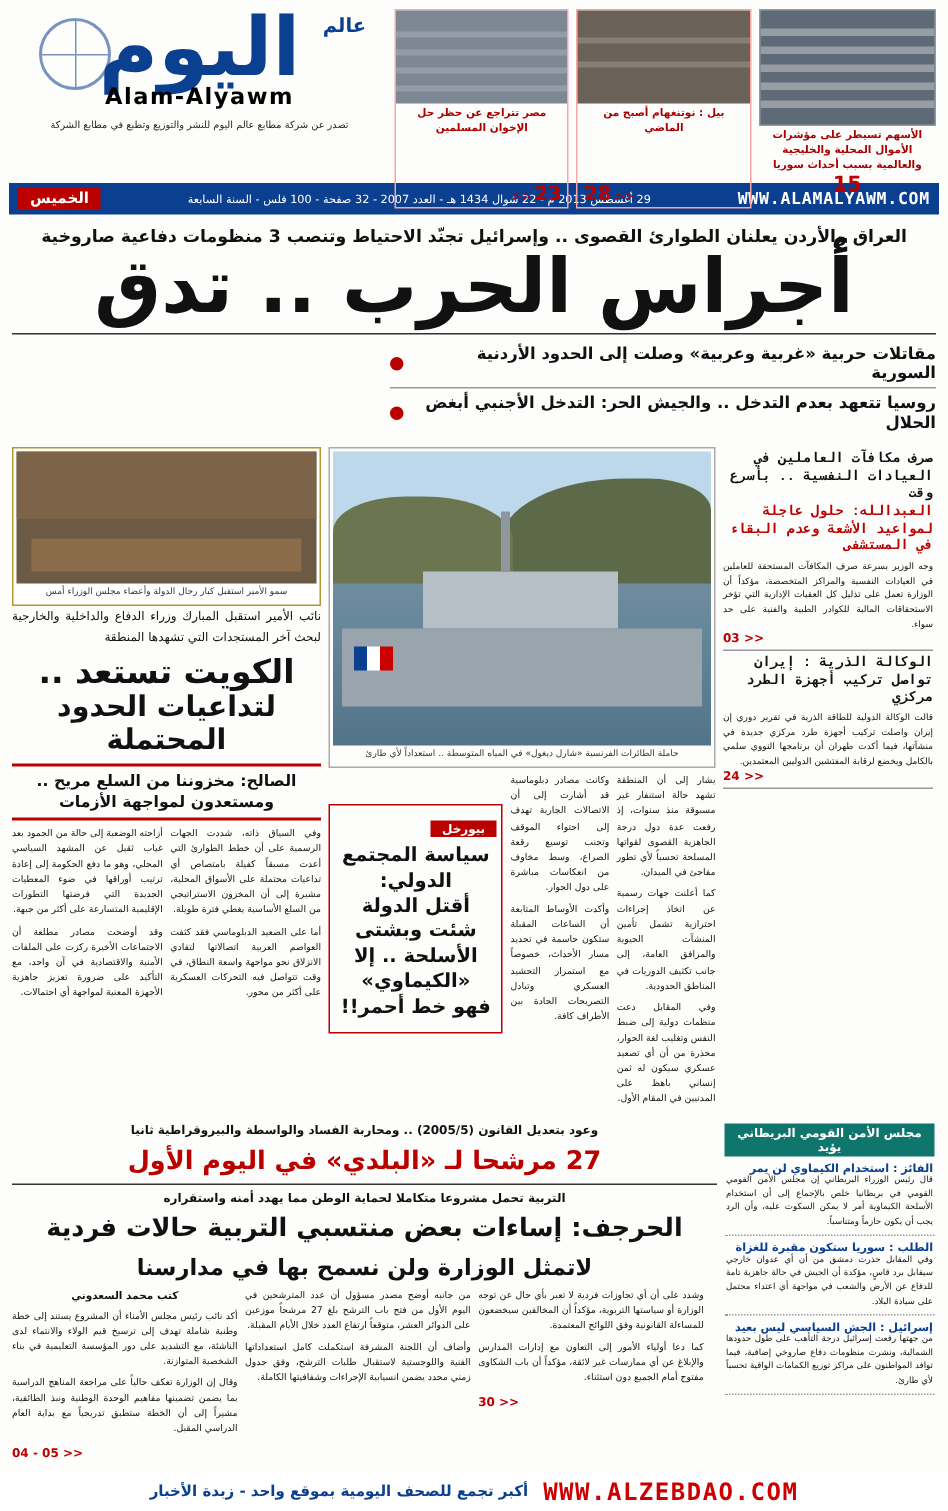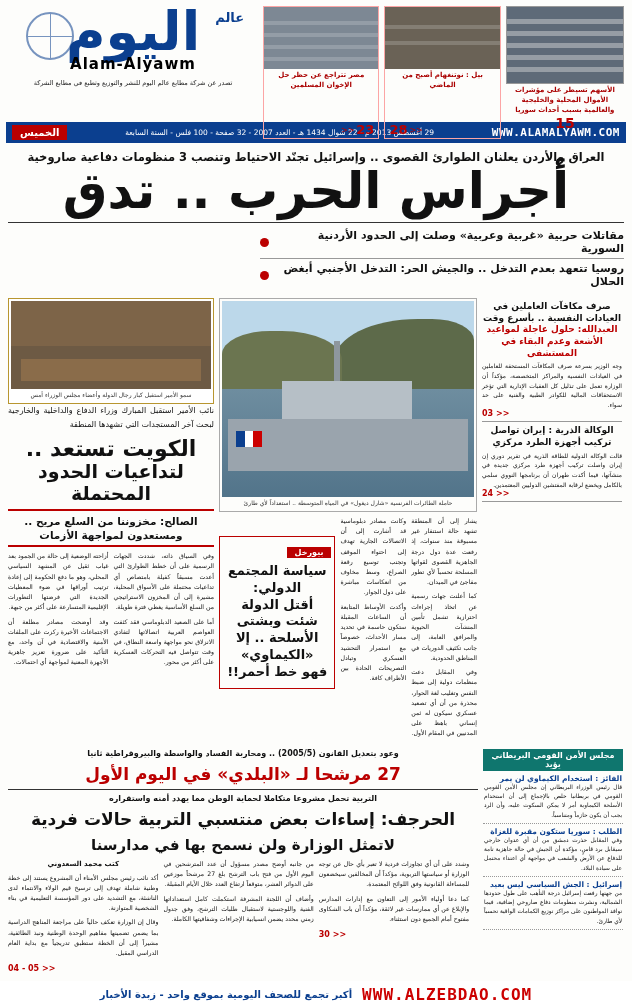--- a/index.html
+++ b/index.html
@@ -76,21 +76,21 @@
   .boxred .tag{background:#b00;color:#fff;font-size:8px;font-weight:bold;display:inline-block;padding:1px 8px;}
   .boxred .ttl{text-align:center;font-size:13px;font-weight:bold;line-height:1.3;padding:4px 2px;}
 
   .cols2{display:flex;flex-direction:row-reverse;gap:5px;}
   .txt{font-size:6.2px;line-height:1.65;text-align:justify;color:#111;}
   .txt p{margin:0 0 4px 0;}
   .byline{font-size:7px;font-weight:bold;text-align:center;color:#111;margin-bottom:2px;}
   .refs{font-size:8px;font-weight:bold;color:#b00;text-align:left;margin-top:2px;}
 
   .leftcard{border-bottom:1px solid #999;padding:3px 0;}
-  .leftcard .t{font-size:9px;font-weight:bold;line-height:1.3;text-align:center;color:#111;}
+  .leftcard .t{font-size:9px;font-weight:bold;line-height:1.3;color:#111;font-family:Liberation Mono, monospace;}
   .leftcard .b{font-size:6px;line-height:1.6;text-align:justify;color:#111;margin-top:2px;}
   .leftcard .r{font-size:8px;font-weight:bold;color:#b00;text-align:left;}
 
   .sidehead{background:#0f766e;color:#fff;text-align:center;font-size:8px;font-weight:bold;padding:2px;}
   .siderow{border-bottom:1px dotted #999;padding:3px 1px;}
   .siderow .h{font-size:7.5px;font-weight:bold;color:#0b3f8f;}
   .siderow .x{font-size:5.8px;line-height:1.6;text-align:justify;}
 
   .bigmid{text-align:center;font-weight:bold;font-size:17px;line-height:1.25;margin:6px 0 2px 0;color:#111;}
   .bigmid.red{color:#b00;}

